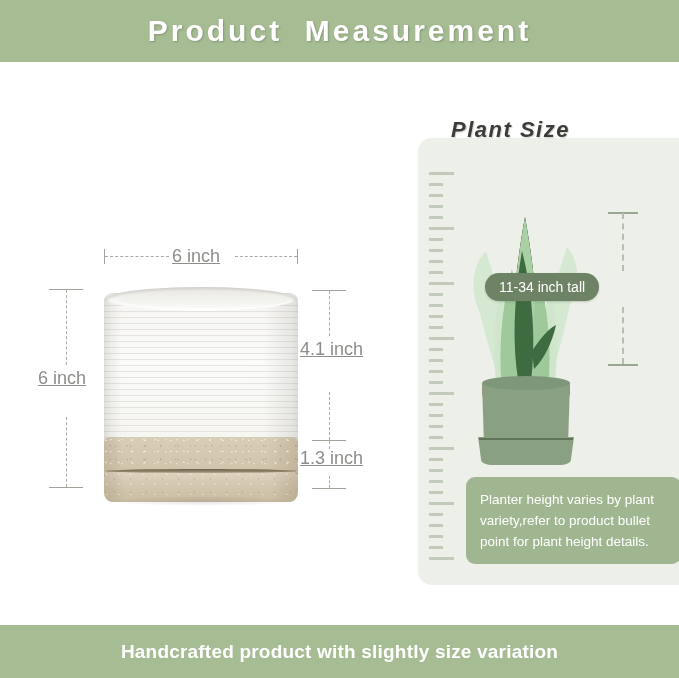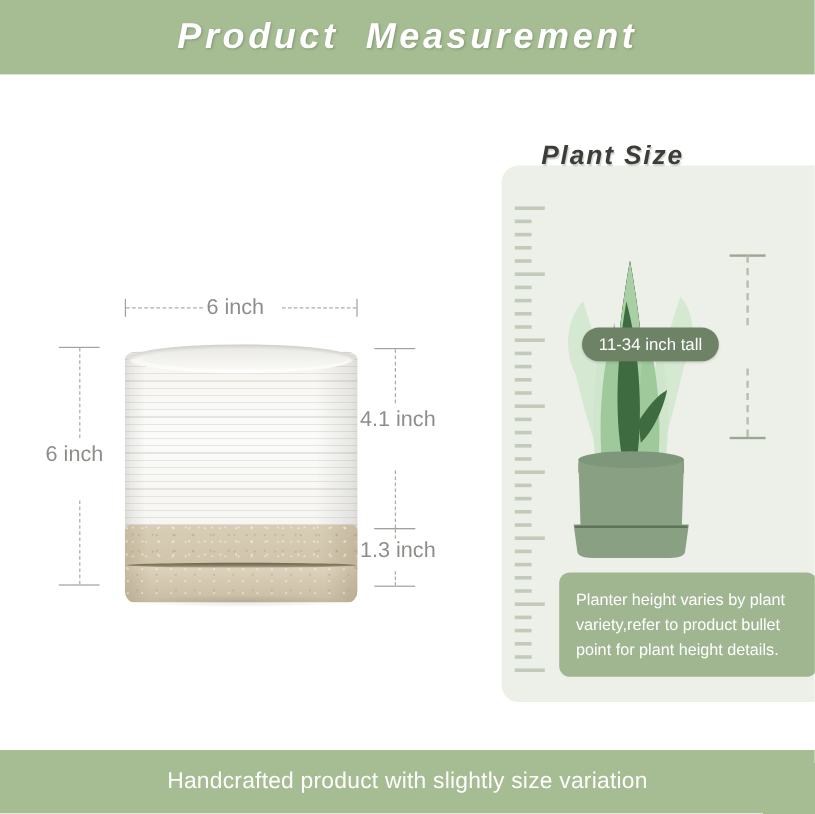--- a/index.html
+++ b/index.html
@@ -13,27 +13,27 @@
   
   .band{
     position:absolute;left:0;width:679px;
     background:#a6bc93;
     display:flex;align-items:center;justify-content:center;
     color:#ffffff;
   }
   #header-band{top:0;height:62px;}
   #footer-band{top:625px;height:53px;}
   #header-title{
-    font-size:30px;font-weight:bold;font-style:italic;
+    font-size:30px;font-weight:bold;
     letter-spacing:3px;
     text-shadow:1px 1px 2px rgba(90,110,80,.45);
     white-space:pre;
   }
   #footer-text{
-    font-size:19px;font-weight:400;letter-spacing:.2px;
+    font-size:19px;font-weight:700;letter-spacing:.2px;
   }
 
   
   #left-stage{position:absolute;left:0;top:62px;width:410px;height:563px;}
 
   
   #pot-photo{
     position:absolute;left:104px;top:225px;width:194px;height:215px;
   }
   .pot-body{
@@ -96,21 +96,21 @@
       radial-gradient(circle at 66% 70%,rgba(150,135,110,.3) 0.7px,transparent 1px);
     background-size:12px 10px,16px 13px;
   }
   .pot-shadow{
     position:absolute;left:6px;top:209px;width:182px;height:10px;
     border-radius:50%;
     background:radial-gradient(ellipse at center,rgba(120,115,105,.22) 0%,rgba(255,255,255,0) 72%);
   }
 
   
-  .dim-text{color:#8d8d8a;font-size:18px;white-space:nowrap;}
+  .dim-text{color:#8d8d8a;font-size:18px;white-space:nowrap;text-decoration:underline;}
   .dash-h{
     border-top:1px dashed #a9aca3;height:0;position:absolute;
   }
   .dash-v{
     border-left:1px dashed #a9aca3;width:0;position:absolute;
   }
   .cap-v{ 
     position:absolute;width:0;height:15px;border-left:1px solid #9fa39a;
   }
   .cap-h{ 

